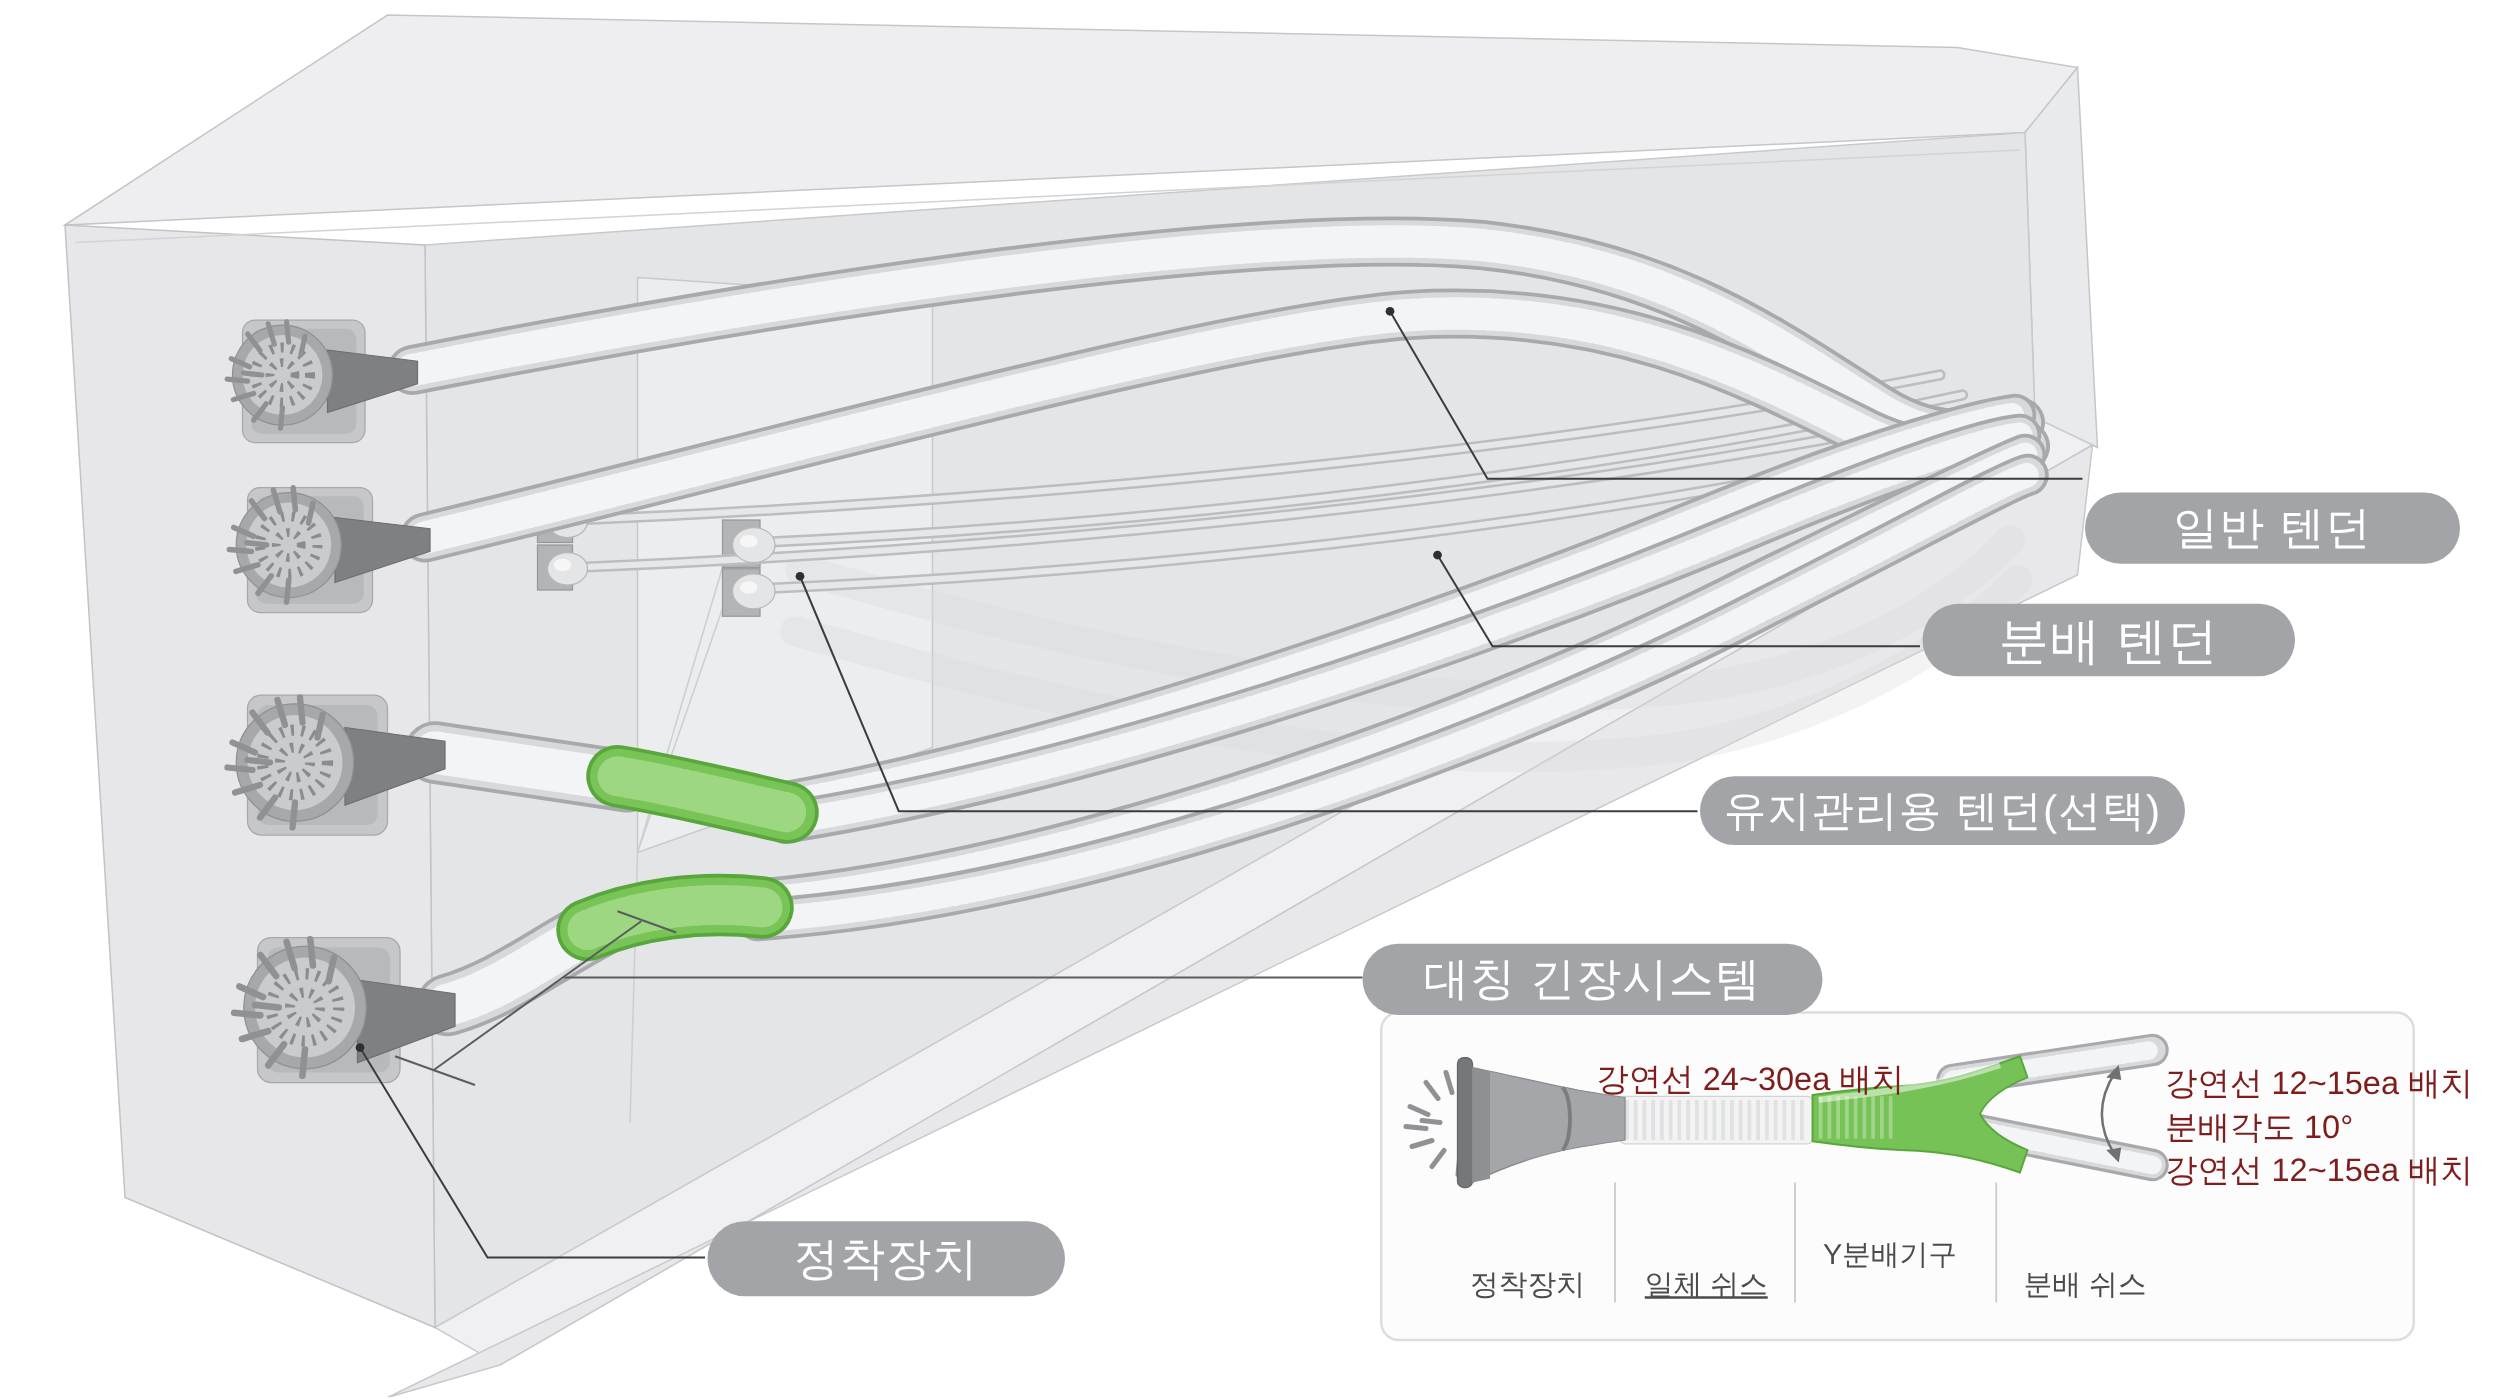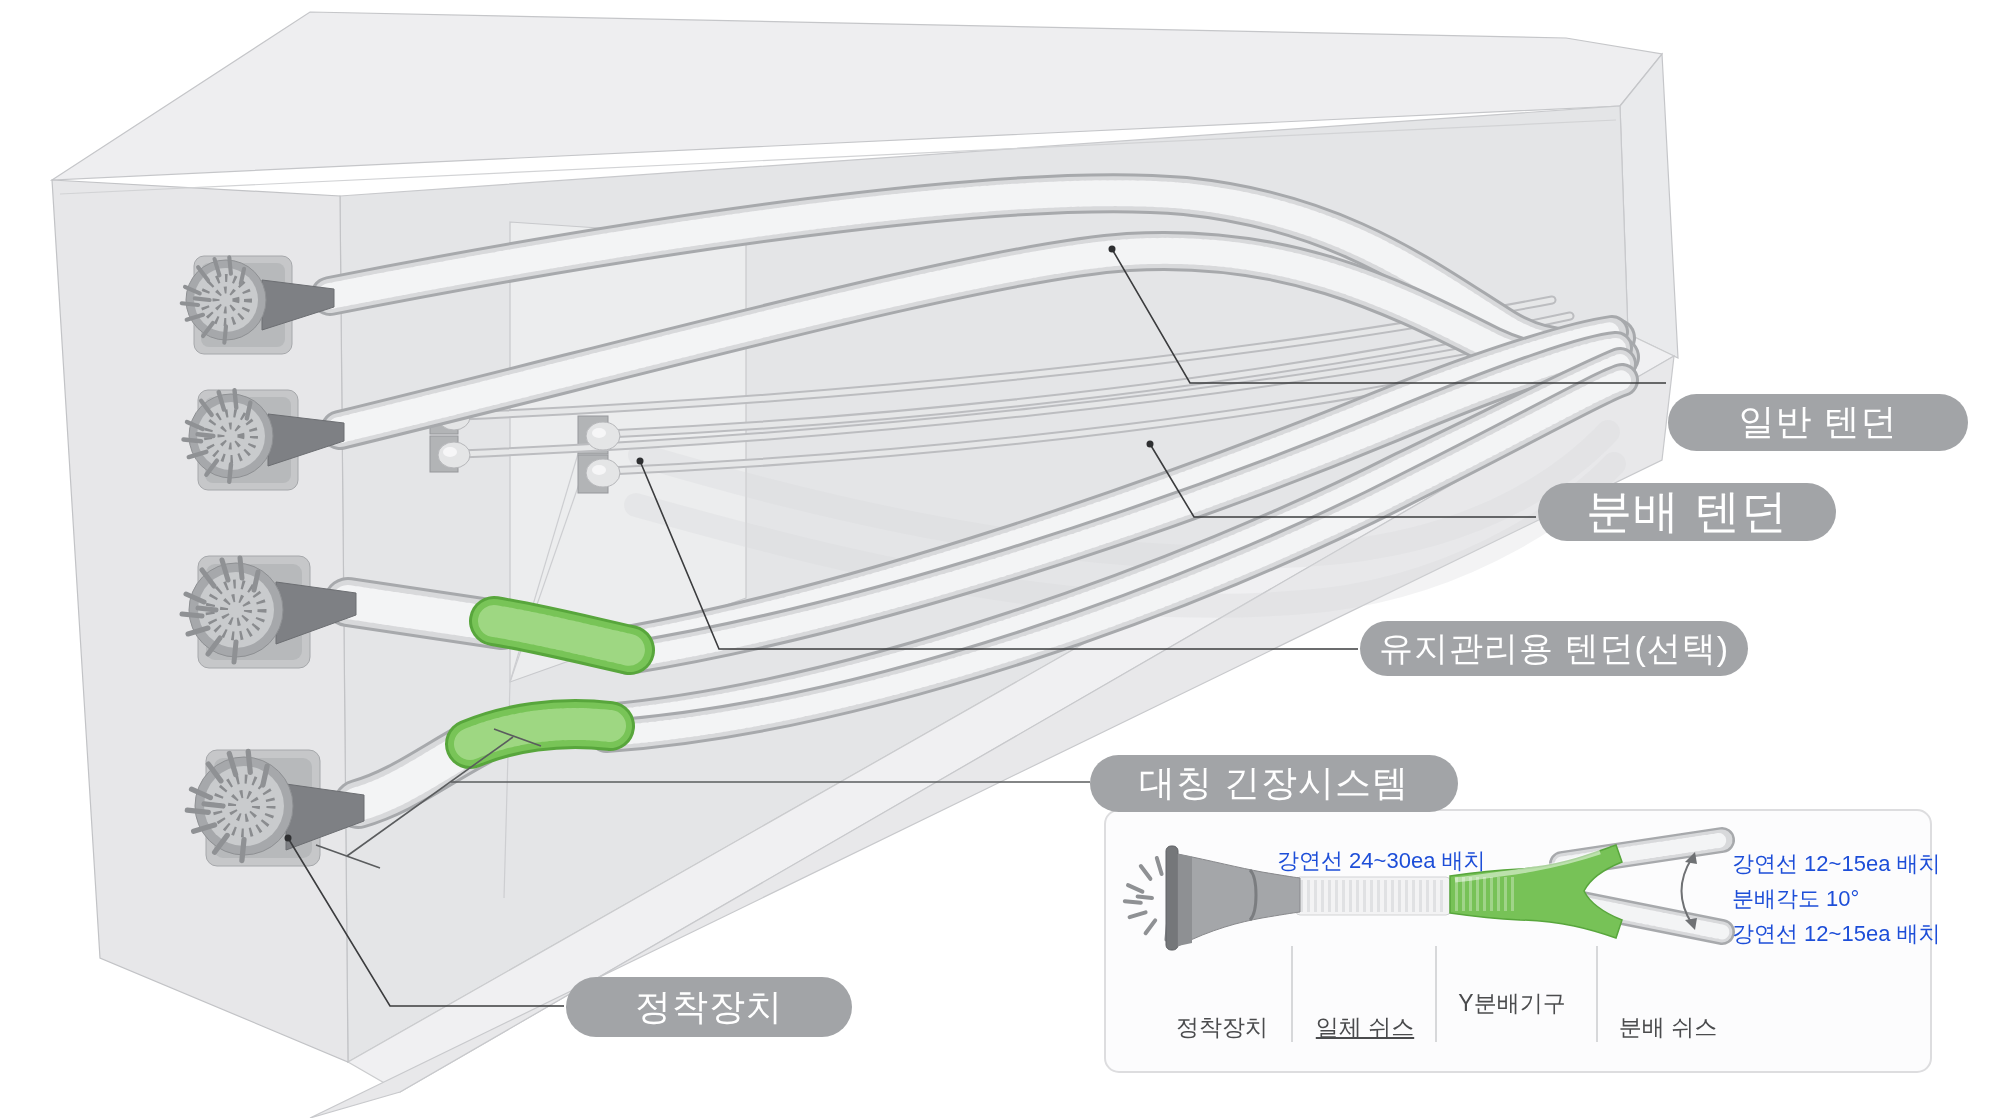--- a/index.html
+++ b/index.html
@@ -2,21 +2,21 @@
 <html><head>
 <meta charset="utf-8">
 <style>
   html,body{margin:0;padding:0;background:#ffffff;}
   .stage{position:relative;width:2000px;height:1118px;background:#fff;
          font-family:"Liberation Sans",sans-serif;overflow:hidden;}
   .stage>svg{position:absolute;left:0;top:0;}
   .pill{position:absolute;background:#a2a4a7;color:#fff;display:flex;align-items:center;
         justify-content:center;border-radius:999px;font-weight:500;letter-spacing:1px;
         white-space:nowrap;}
-  .ann{position:absolute;color:#1d4ed8;font-size:22px;white-space:nowrap;}
+  .ann{position:absolute;color:#7f1d1d;font-size:26px;white-space:nowrap;}
   .part{position:absolute;color:#4a4b4d;font-size:23px;text-align:center;width:150px;}
 
   
   .dO{fill:none;stroke:#a7a9ac;stroke-linecap:round;}
   .dB{fill:none;stroke:#d8d9db;stroke-linecap:round;}
   .dR{fill:none;stroke:#fafafb;stroke-linecap:round;opacity:.8;}
   .gO{fill:none;stroke:#58a63c;stroke-linecap:round;}
   .gB{fill:none;stroke:#78c457;stroke-linecap:round;}
   .gR{fill:none;stroke:#a4da8a;stroke-linecap:round;opacity:.85;}
   .rodO{fill:none;stroke:#bcbdc0;stroke-linecap:round;}
@@ -260,21 +260,21 @@
 
     <g stroke="#cbccce" stroke-width="1.5">
       <line x1="1292" y1="946" x2="1292" y2="1042"></line>
       <line x1="1436" y1="946" x2="1436" y2="1042"></line>
       <line x1="1597" y1="946" x2="1597" y2="1042"></line>
     </g>
   </g>
 </svg>
 
 <div class="pill" style="left:1668px;top:354px;width:300px;height:57px;font-size:36px;margin-top:40px;">일반 텐던</div>
-<div class="pill" style="left:1538px;top:483px;width:298px;height:58px;font-size:46px;">분배 텐던</div>
+<div class="pill" style="left:1538px;top:483px;width:298px;height:58px;font-size:40px;">분배 텐던</div>
 <div class="pill" style="left:1090px;top:755px;width:368px;height:57px;font-size:36px;">대칭 긴장시스템</div>
 <div class="pill" style="left:1360px;top:621px;width:388px;height:55px;font-size:34px;">유지관리용 텐던(선택)</div>
 <div class="pill" style="left:566px;top:977px;width:286px;height:60px;font-size:36px;">정착장치</div>
 
 <div class="ann" style="left:1277px;top:846px;">강연선 24~30ea 배치</div>
 <div class="ann" style="left:1732px;top:849px;">강연선 12~15ea 배치</div>
 <div class="ann" style="left:1732px;top:884px;">분배각도 10°</div>
 <div class="ann" style="left:1732px;top:919px;">강연선 12~15ea 배치</div>
 
 <div class="part" style="left:1147px;top:1012px;">정착장치</div>

